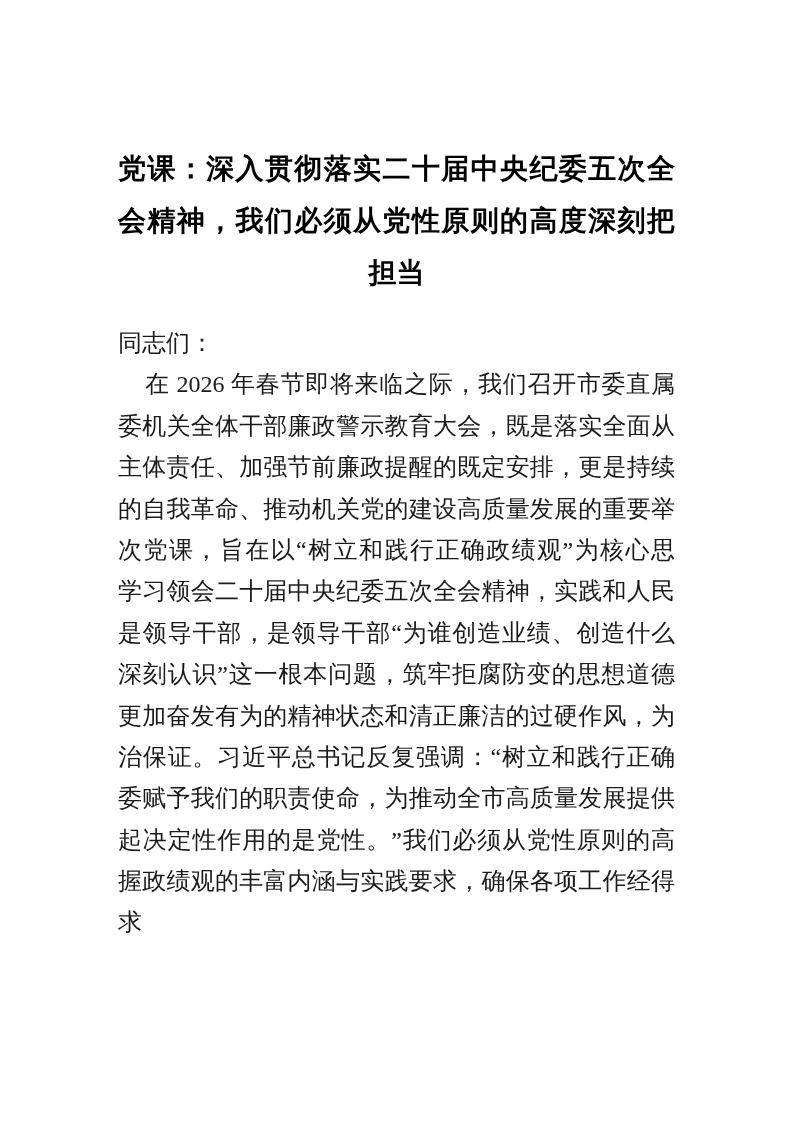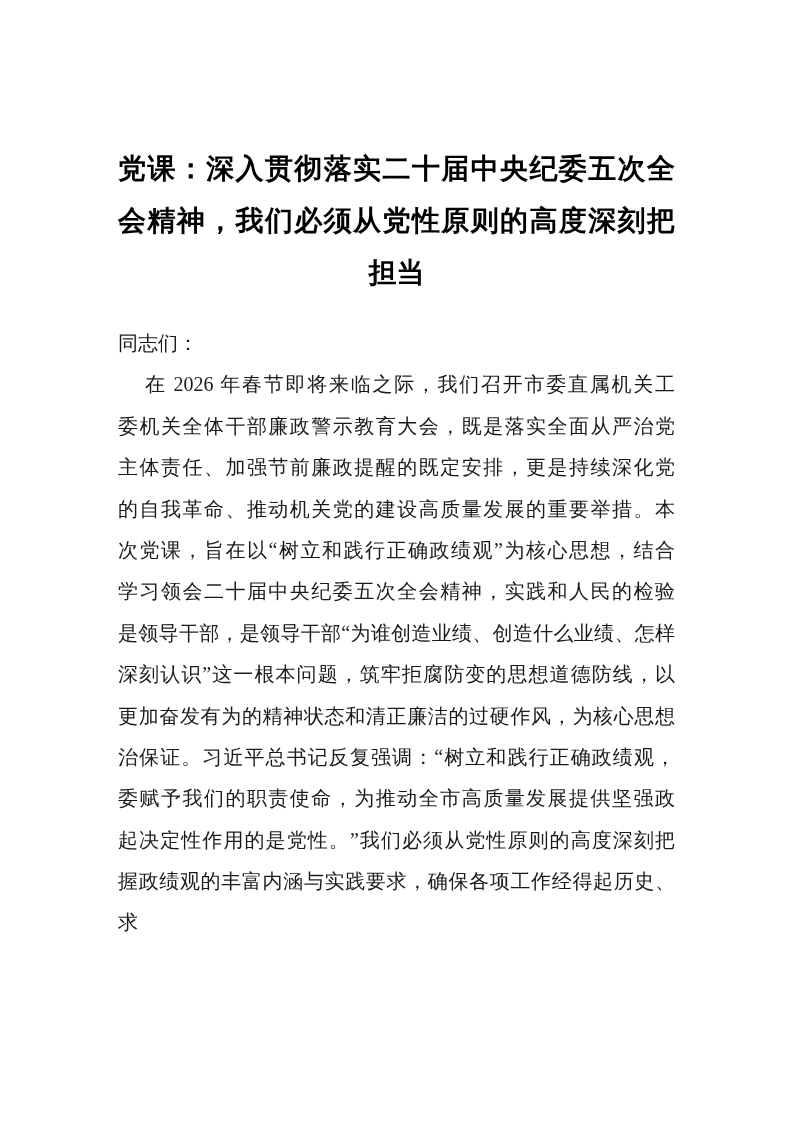--- a/index.html
+++ b/index.html
@@ -36,21 +36,21 @@
     text-align: justify;
     text-align-last: justify;
     text-justify: inter-character;
   }
   .title-line.center {
     text-align-last: center;
   }
   
   .doc-body {
     margin-top: 24px;
-    font-size: 20px;
+    font-size: 24px;
     font-weight: normal;
     color: #1a1a1a;
     line-height: 41.4px;
   }
   .bline {
     height: 41.4px;
     overflow: hidden;
     text-align: justify;
     text-align-last: justify;
     text-justify: inter-character;

